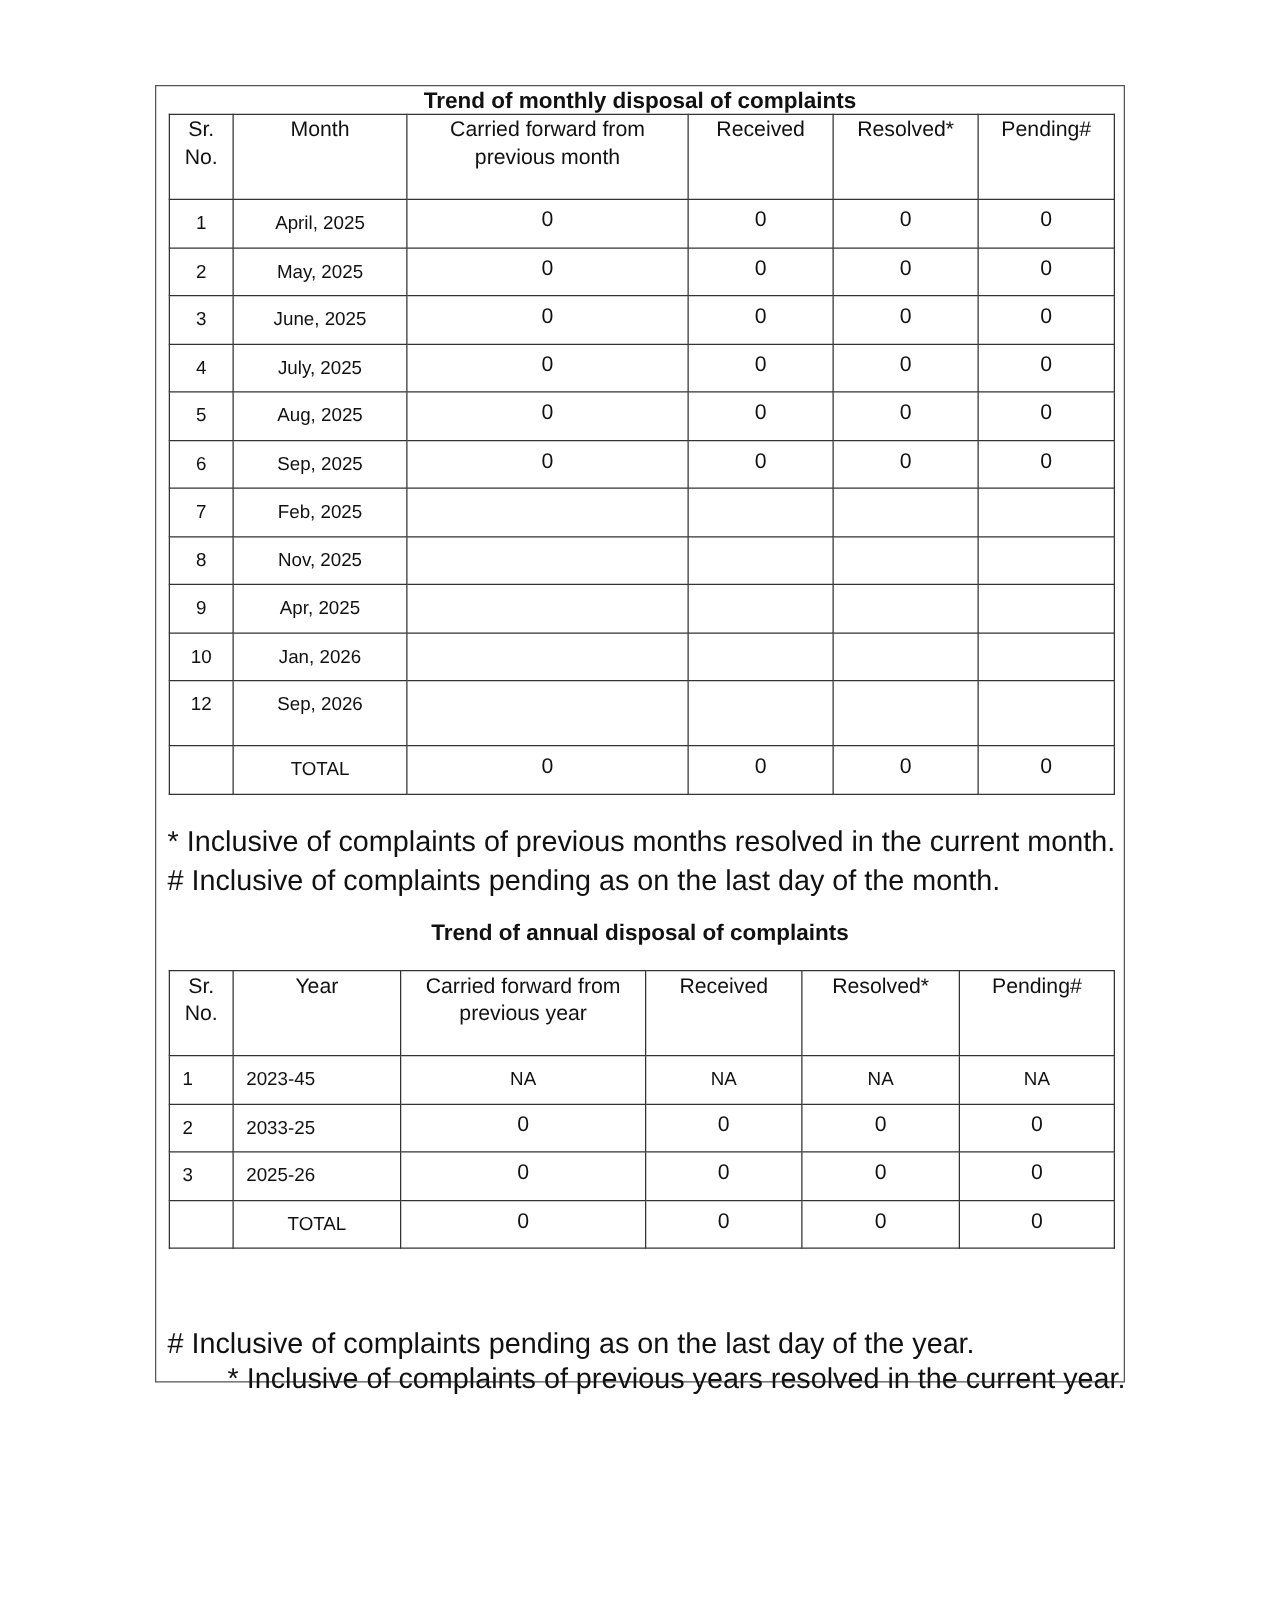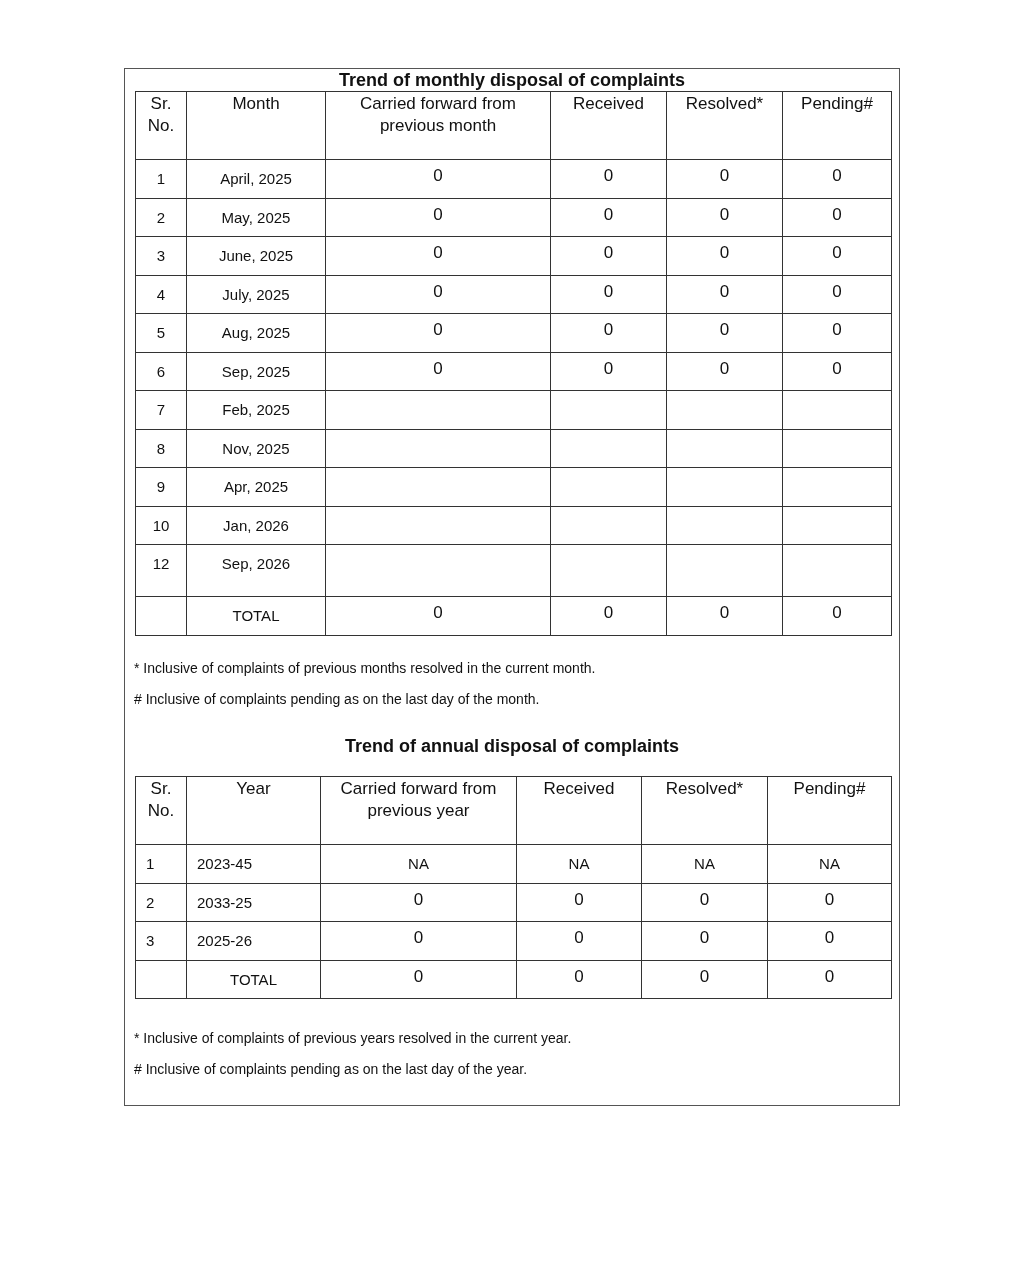--- a/index.html
+++ b/index.html
@@ -5,21 +5,21 @@
   html, body { margin: 0; padding: 0; background: #ffffff; }
   body { width: 1024px; height: 1286px; position: relative; font-family: "Liberation Sans", sans-serif; color: #111; }
   .frame { position: absolute; left: 124px; top: 68px; width: 776px; height: 1038px; border: 1.5px solid #555; box-sizing: border-box; }
   .title { position: absolute; font-weight: bold; font-size: 18px; text-align: center; }
   table { position: absolute; border-collapse: collapse; table-layout: fixed; }
   td, th { border: 1.5px solid #333; padding: 0; font-size: 17px; }
   th { font-weight: normal; vertical-align: top; text-align: center; line-height: 22px; padding-top: 1px; }
   td { text-align: center; vertical-align: top; padding-top: 6px; }
   td.sm { font-size: 15px; padding-top: 10px; }
   td.left { text-align: left; padding-left: 10px; }
-  .note { position: absolute; left: 134px; font-size: 14px; }
+  .note { position: absolute; left: 134px; font-size: 23px; }
 </style>
 </head>
 <body>
 
 <div class="frame"></div>
 
 <div class="title" style="left:134px; top:70px; width:756px;">Trend of monthly disposal of complaints</div>
 
 <table id="monthly-table" style="left:135px; top:91px; width:756px;">
   <colgroup>
@@ -193,14 +193,14 @@
         <td class="sm"></td>
         <td class="sm">TOTAL</td>
         <td>0</td>
         <td>0</td>
         <td>0</td>
         <td>0</td>
       </tr>
     </tbody>
 </table>
 
-<div class="note" style="top:1030px;">* Inclusive of complaints of previous years resolved in the current year.</div>
+<div class="note" style="top:1089px;margin-left:48px;">* Inclusive of complaints of previous years resolved in the current year.</div>
 <div class="note" style="top:1061px;"># Inclusive of complaints pending as on the last day of the year.</div>
 
 </body></html>

